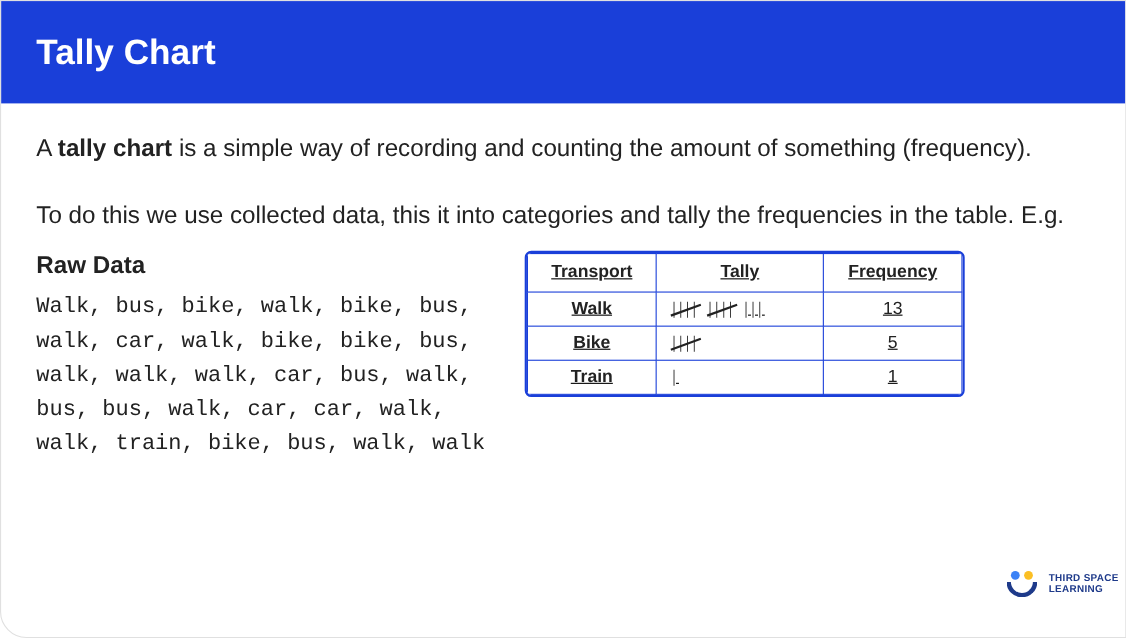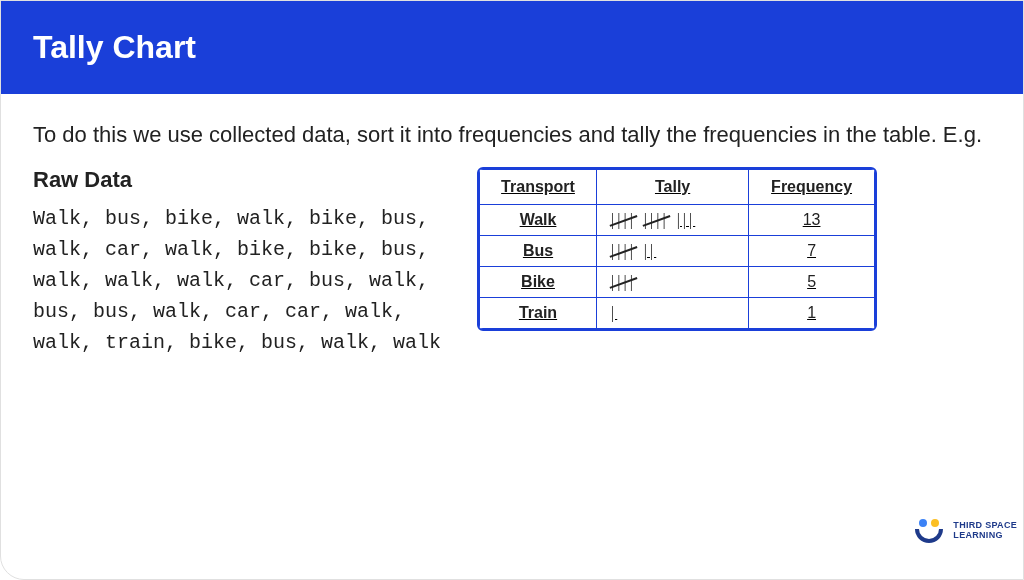--- a/index.html
+++ b/index.html
@@ -156,22 +156,25 @@
     }
   </style>
 </head>
 <body>
 
 <div class="header">
   <span>Tally Chart</span>
 </div>
 
 <div class="content">
-
-  <p class="second-text">To do this we use collected data, sort it into frequencies and tally the frequencies in the table. E.g.</p>
+  <p class="intro-text">
+    <span>A </span><span class="bold">tally chart</span><span> is a simple way of recording and counting the amount of something (frequency).</span>
+  </p>
+
+  <p class="second-text">To do this we use collected data, this it into categories and tally the frequencies in the table. E.g.</p>
 
   <div class="two-col">
     <div class="col-left">
       <div class="subheading">Raw Data</div>
       <div class="raw-data">Walk, bus, bike, walk, bike, bus, walk, car, walk, bike, bike, bus, walk, walk, walk,  car, bus, walk, bus, bus, walk, car, car, walk, walk, train, bike, bus, walk, walk</div>
     </div>
 
     <div class="col-right">
       <div class="tally-table">
         <table>
@@ -182,25 +185,20 @@
               <th>Frequency</th>
             </tr>
           </thead>
           <tbody id="tally-body">
               <tr>
                 <td>Walk</td>
                 <td class="tally-cell"><span class="tally-group five">||||</span><span class="tally-group five">||||</span><span class="tally-single">|||</span></td>
                 <td>13</td>
               </tr>
               <tr>
-                <td>Bus</td>
-                <td class="tally-cell"><span class="tally-group five">||||</span><span class="tally-single">||</span></td>
-                <td>7</td>
-              </tr>
-              <tr>
                 <td>Bike</td>
                 <td class="tally-cell"><span class="tally-group five">||||</span></td>
                 <td>5</td>
               </tr>
               <tr>
                 <td>Train</td>
                 <td class="tally-cell"><span class="tally-single">|</span></td>
                 <td>1</td>
               </tr>
             </tbody>

